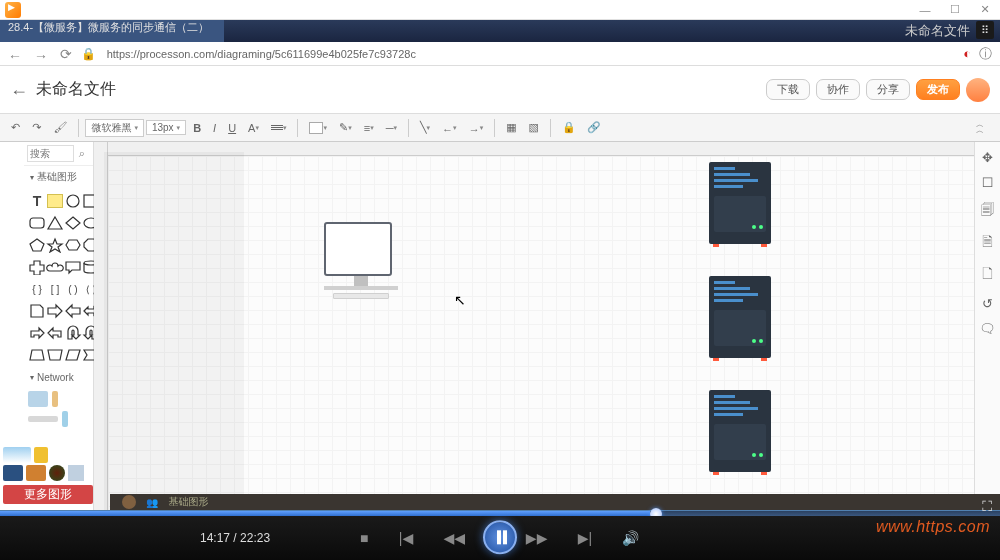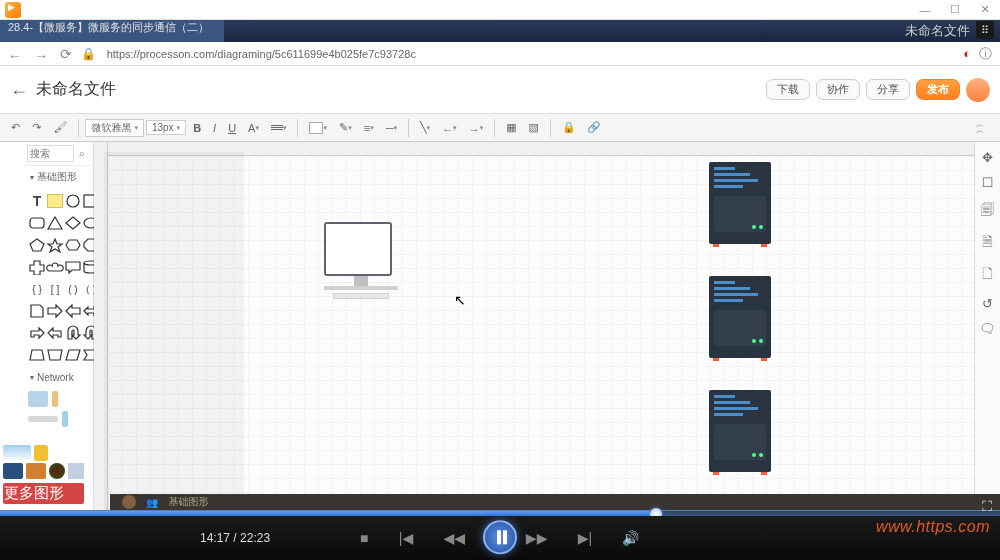--- a/index.html
+++ b/index.html
@@ -110,21 +110,21 @@
 .time-disp { margin-left: 200px; font-size: 12px; color: #ddd; }
 .big-play { position: absolute; left: 50%; top: 50%; transform: translate(-50%,-52%); width: 34px; height: 34px; border-radius: 50%; background: radial-gradient(#6090e0,#2050a0); border: 2px solid #8ab0f0; display: flex; align-items: center; justify-content: center; box-shadow: 0 0 8px rgba(80,150,255,0.6); }
 .big-play::after { content: ""; width: 4px; height: 14px; background: #fff; box-shadow: 6px 0 #fff; margin-left: -3px; }
 .mini-ctrl { position: absolute; left: 50%; transform: translateX(-50%); display: flex; gap: 20px; width: 280px; justify-content: space-between; color: #888; font-size: 14px; }
 .watermark { position: absolute; right: 10px; bottom: 24px; font-family: Arial; font-size: 16px; color: #e05a20; font-style: italic; letter-spacing: 0.5px; }
 .fullscreen-i { position: absolute; right: 8px; top: -18px; color: #ddd; font-size: 14px; }
 
 .bottom-icons { position: absolute; left: 3px; bottom: 6px; display: flex; flex-direction: column; gap: 2px; }
 .bottom-icons-row { display: flex; gap: 3px; }
 .bi { width: 20px; height: 16px; border-radius: 2px; }
-.more-shapes { background: #d34545; color: #fff; font-size: 15px; padding: 1px 1px; border-radius: 2px; margin-top: 2px; }
+.more-shapes { background: #d34545; color: #fff; font-size: 12px; padding: 1px 21px; border-radius: 2px; margin-top: 2px; }
 
 .bot-strip { position: absolute; left: 110px; right: 0; bottom: 50px; height: 16px; background: #3a3530; display: flex; align-items: center; gap: 10px; padding-left: 12px; color: #aa8; font-size: 10px; }
 .bot-avatar { width: 14px; height: 14px; border-radius: 50%; background: #806040; }
 </style>
 </head>
 <body>
 
 <div class="os-bar">
   <div class="os-icon"></div>
   <div class="os-ctrl">

